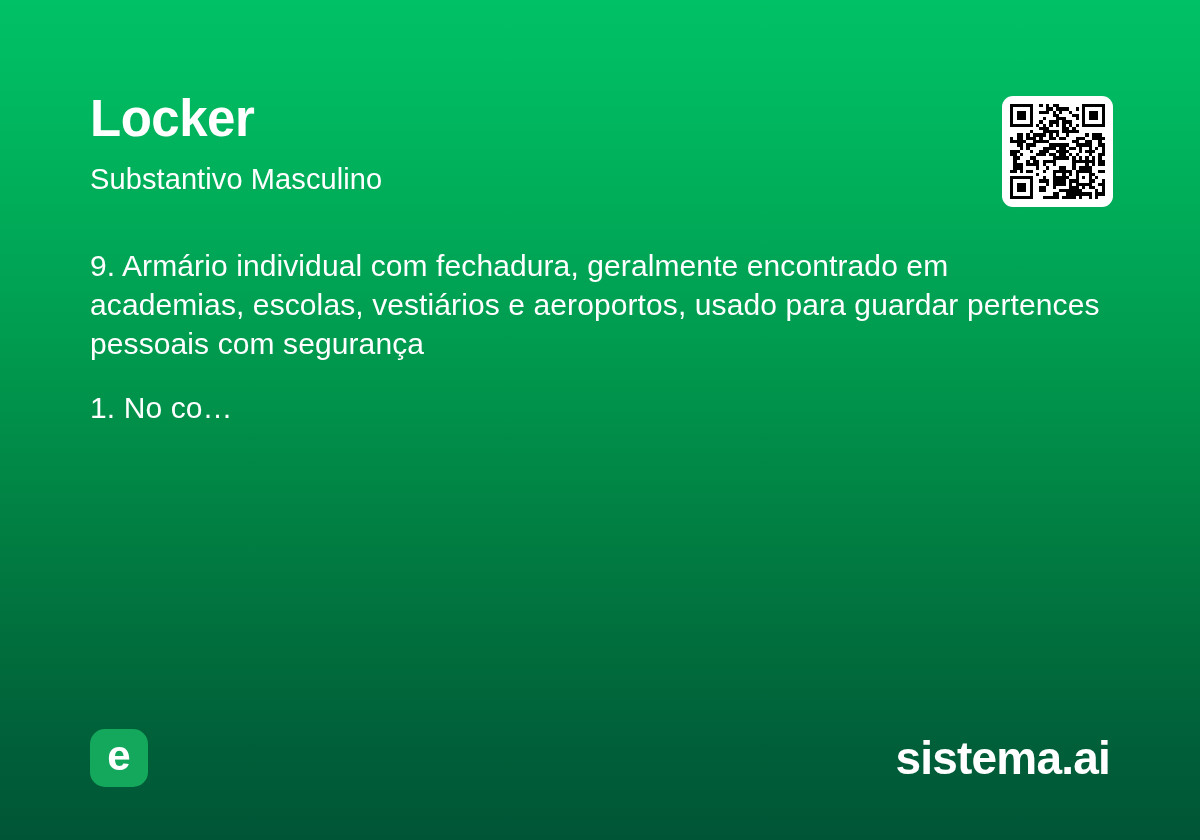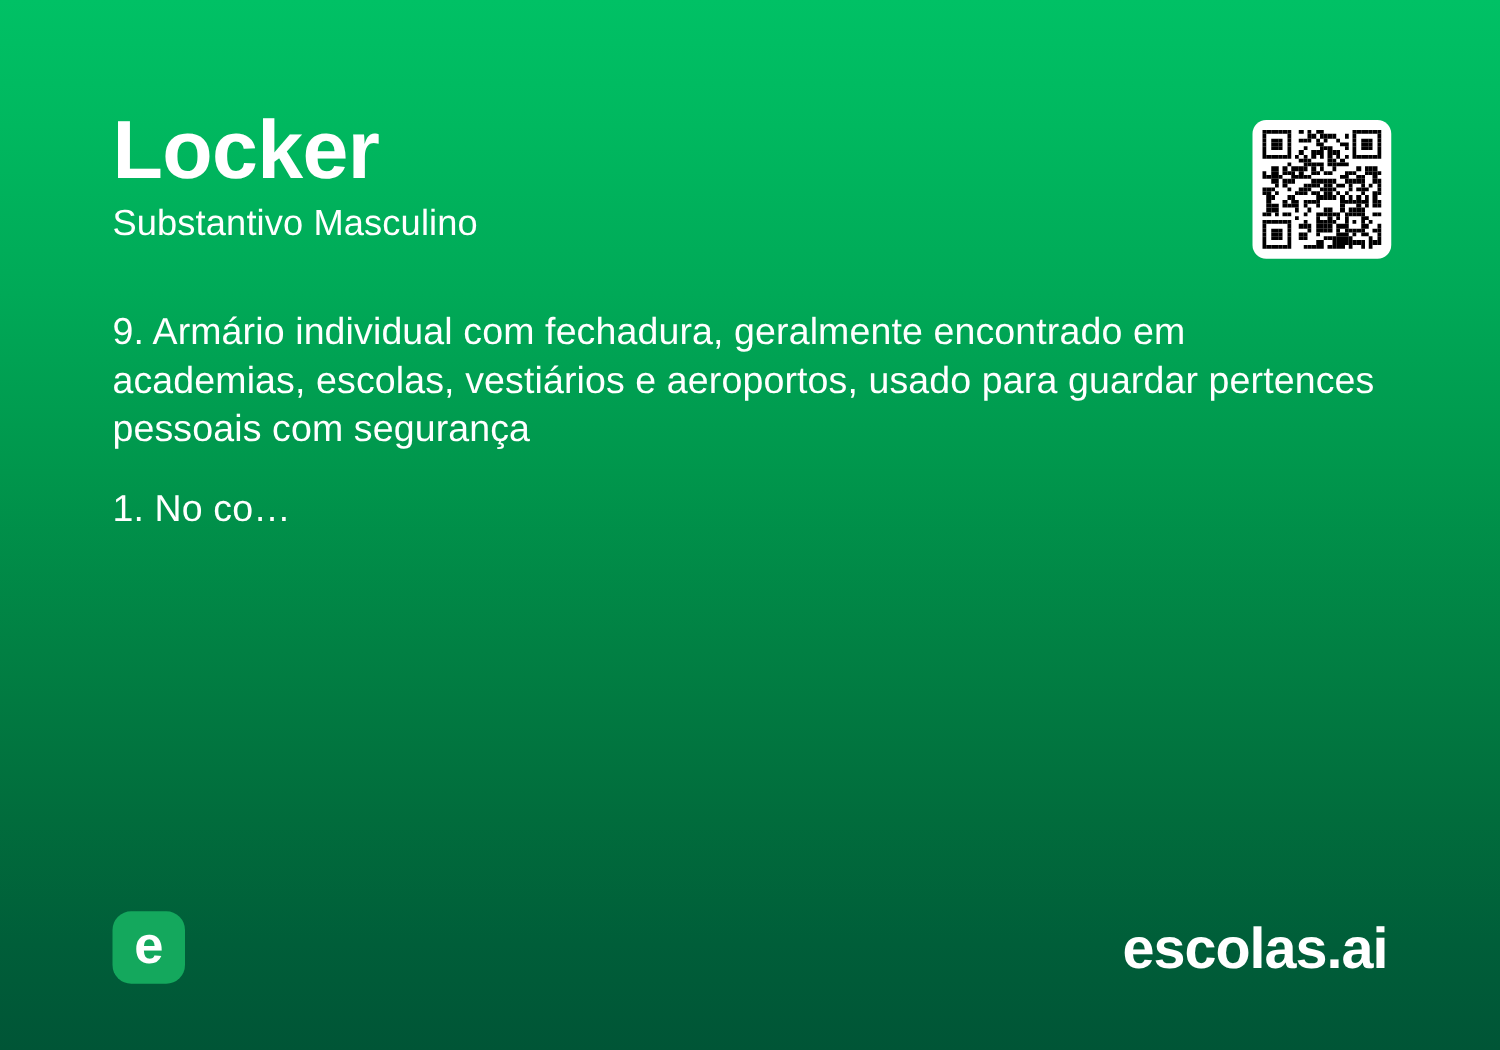--- a/index.html
+++ b/index.html
@@ -32,21 +32,21 @@
 
   
   #header-block {
     position: absolute;
     left: 90px;
     top: 84px;
     width: 860px;
   }
   #word-title {
     margin: 0;
-    font-size: 66px;
+    font-size: 51px;
     line-height: 70px;
     font-weight: 800;
     letter-spacing: -0.5px;
     color: #ffffff;
   }
   #word-class {
     margin: 0;
     padding-top: 8px;
     font-size: 29px;
     line-height: 34px;
@@ -992,16 +992,16 @@
 
   <div id="definitions">
       <p class="definition">9. Armário individual com fechadura, geralmente encontrado em academias, escolas, vestiários e aeroportos, usado para guardar pertences pessoais com segurança</p>
       <p class="definition">1. No co…</p>
     </div>
 
   <div id="footer">
     <div id="brand-logo">
       <span>e</span>
     </div>
-    <div id="brand-wordmark">escolas.ai</div>
+    <div id="brand-wordmark">sistema.ai</div>
   </div>
 
 </div>
 
 </body></html>

